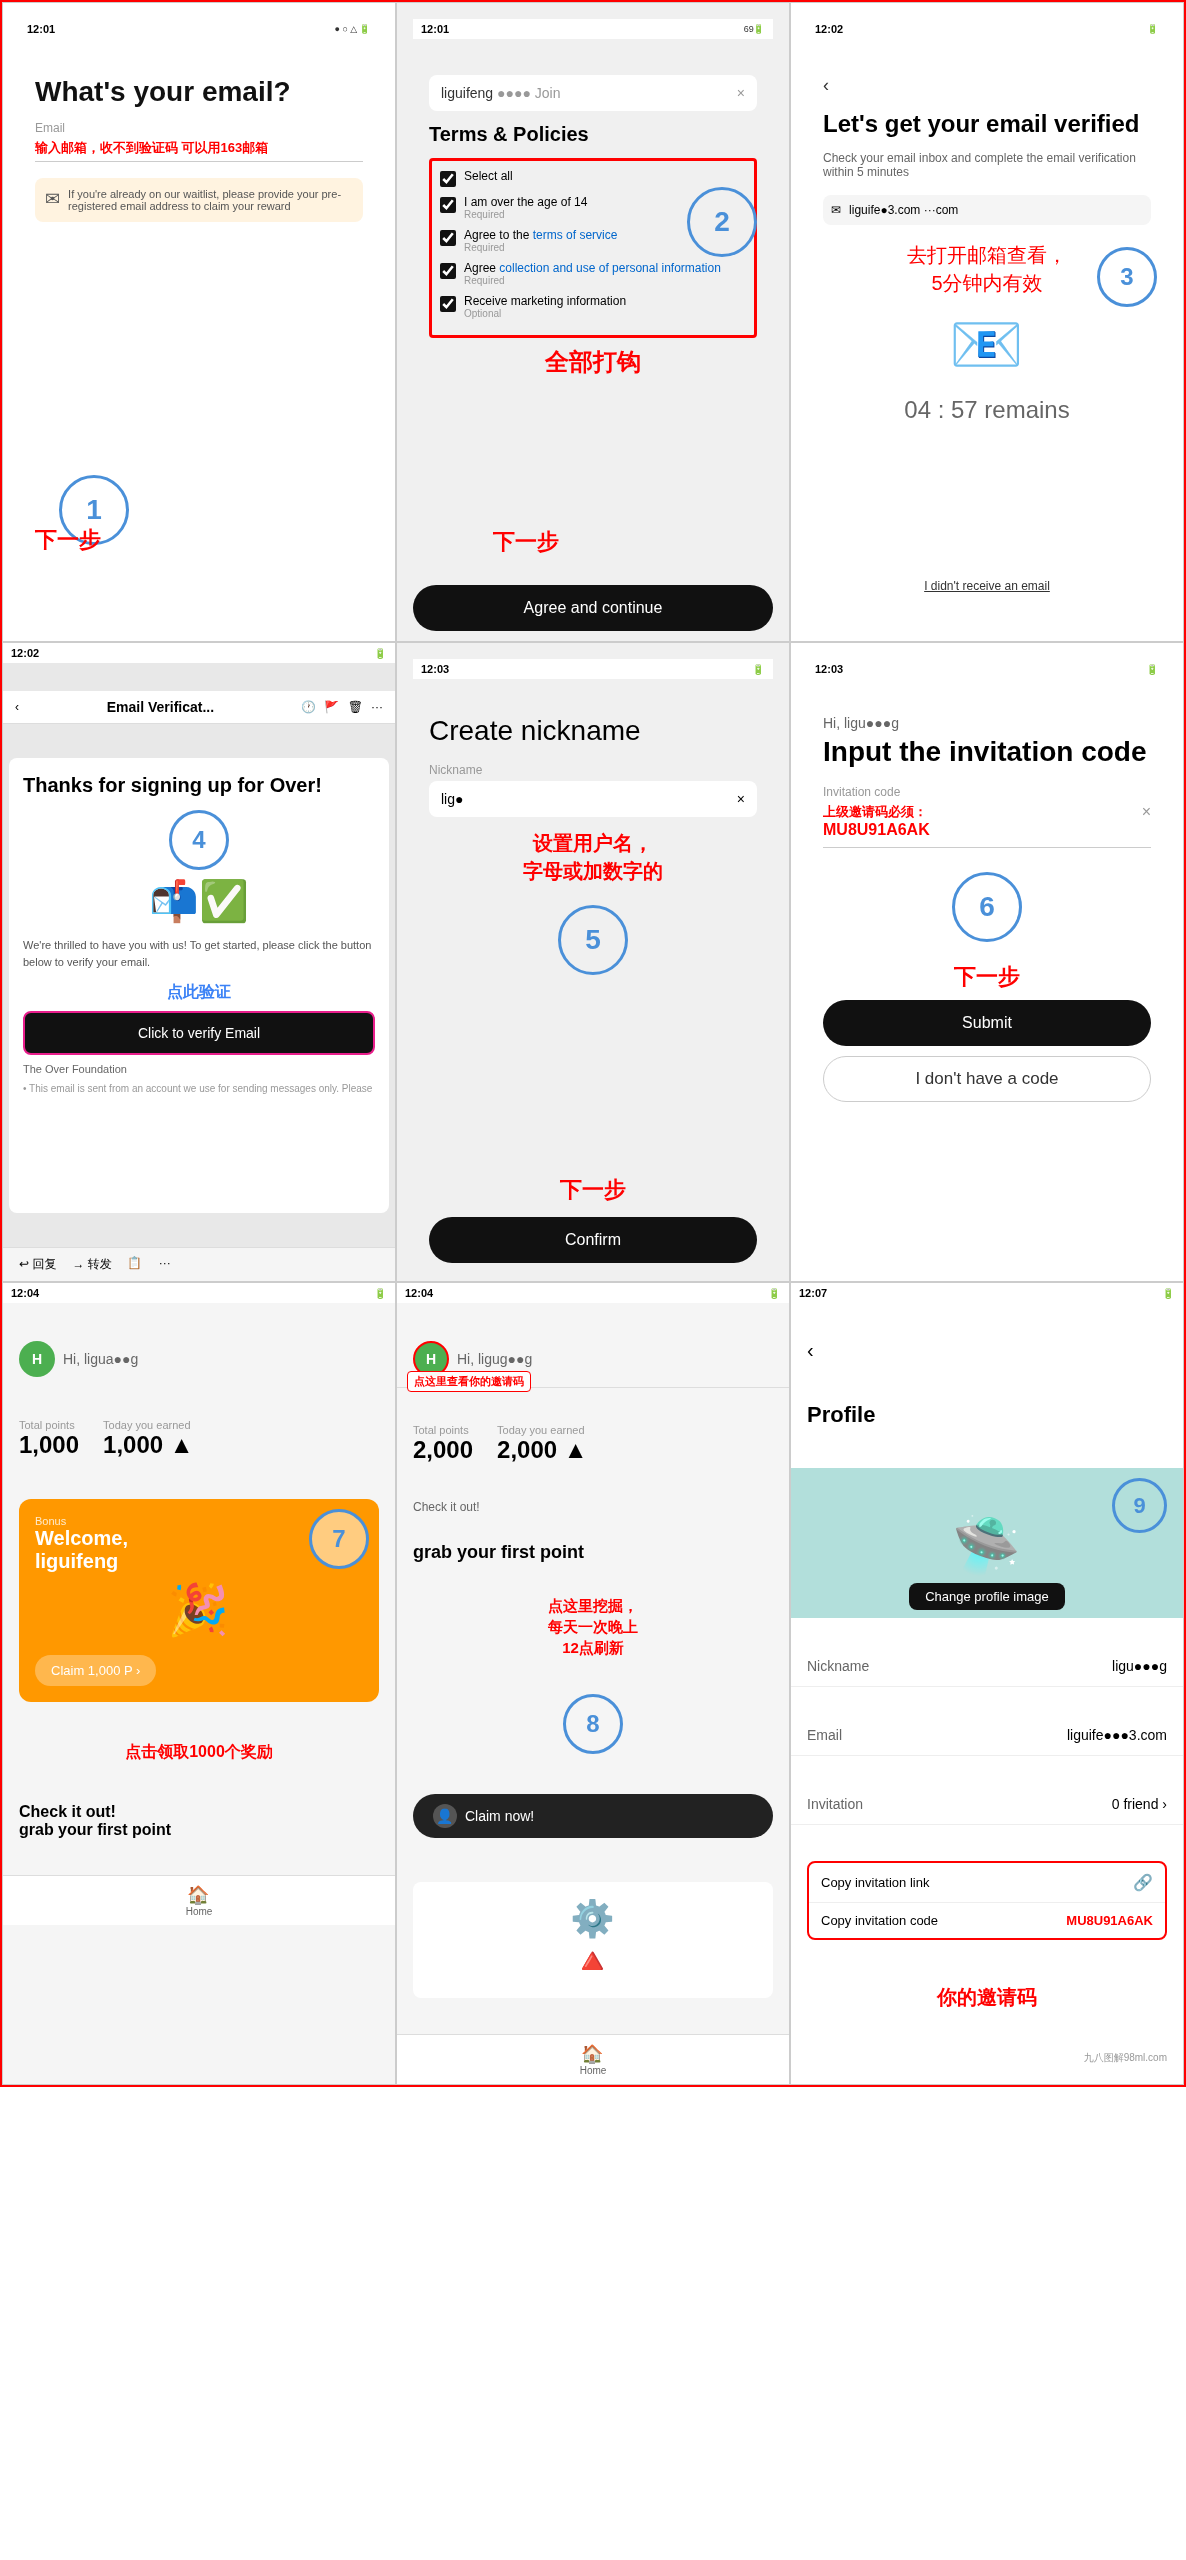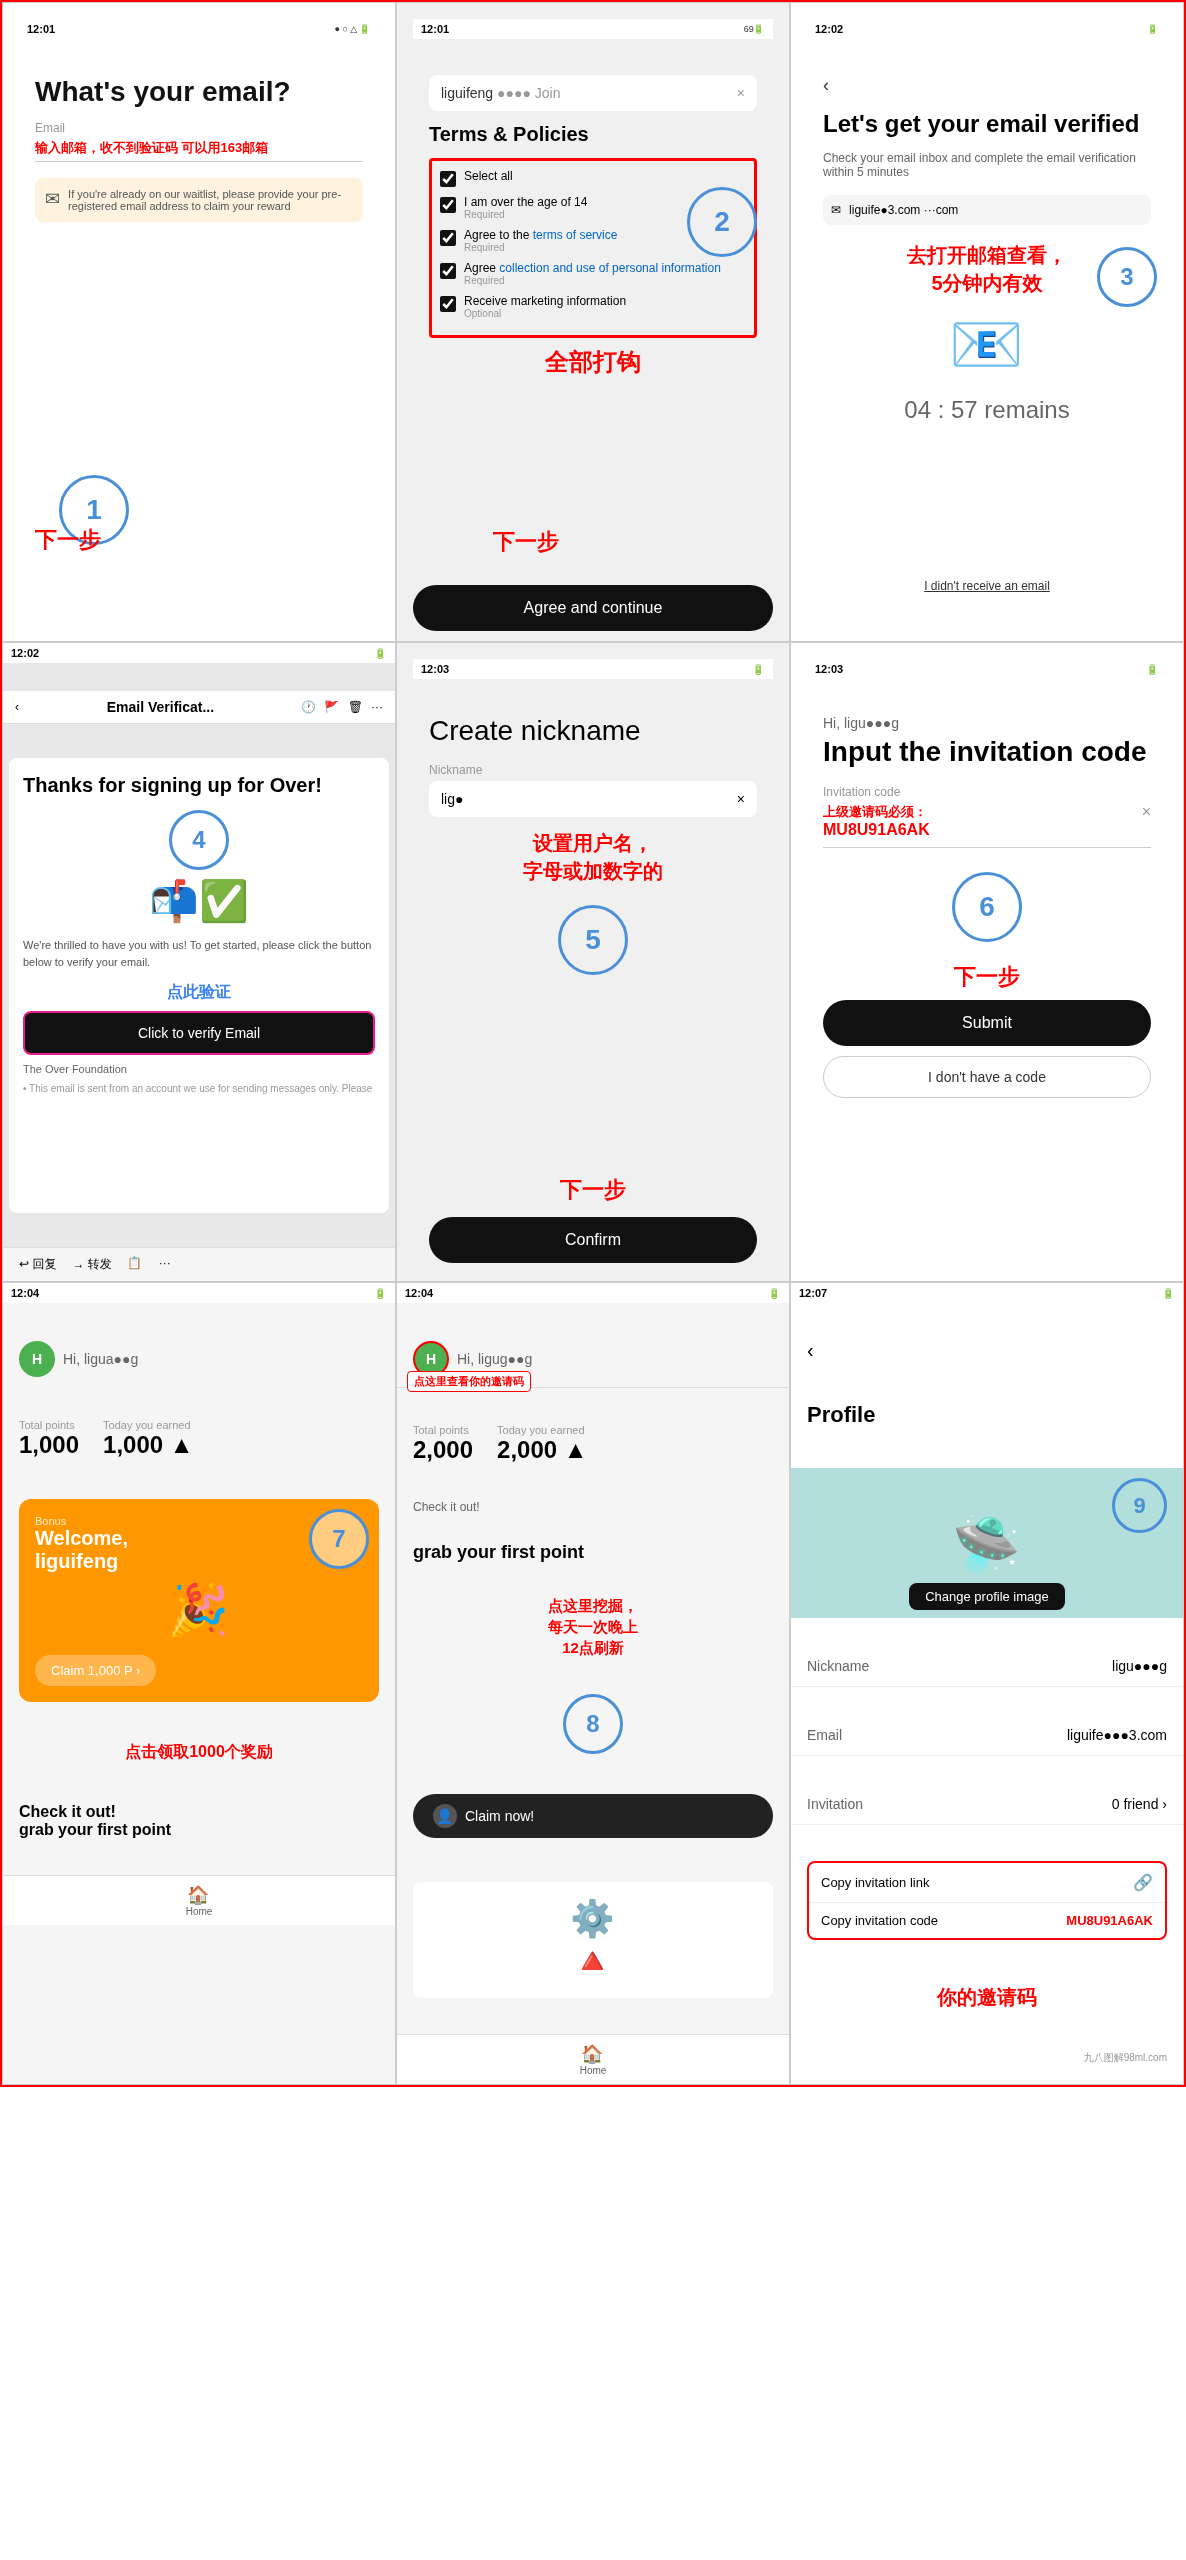--- a/index.html
+++ b/index.html
@@ -98,21 +98,21 @@
     
     .cell6 { background: #fff; padding: 16px; }
     .cell6 .hi-text { font-size: 14px; color: #666; margin-bottom: 4px; }
     .cell6 .title { font-size: 28px; font-weight: bold; line-height: 1.2; margin-bottom: 16px; }
     .cell6 .inv-label { font-size: 12px; color: #999; margin-bottom: 4px; }
     .cell6 .inv-row { display: flex; align-items: flex-start; justify-content: space-between; border-bottom: 1px solid #ccc; padding-bottom: 8px; margin-bottom: 24px; }
     .cell6 .inv-note { color: red; font-size: 13px; font-weight: bold; }
     .cell6 .inv-code { color: red; font-size: 16px; font-weight: bold; }
     .cell6 .number-circle { width: 70px; height: 70px; border: 3px solid #4a90d9; border-radius: 50%; display: flex; align-items: center; justify-content: center; font-size: 28px; font-weight: bold; color: #4a90d9; margin: 20px auto; }
     .cell6 .submit-btn { background: #111; color: #fff; border-radius: 24px; padding: 14px; text-align: center; font-size: 16px; margin-bottom: 10px; }
-    .cell6 .no-code-btn { background: #fff; border: 1px solid #ccc; border-radius: 24px; padding: 12px; text-align: center; font-size: 14px; color: #333; }
+    .cell6 .no-code-btn { background: #fff; border: 1px solid #ccc; border-radius: 24px; padding: 12px; text-align: center; font-size: 17px; color: #333; }
     .cell6 .next-label { color: red; font-size: 22px; font-weight: bold; text-align: center; margin-bottom: 8px; }
 
     
     .cell7 { background: #f5f5f5; padding: 0; }
     .cell7 .avatar { width: 36px; height: 36px; border-radius: 50%; background: #4CAF50; display: flex; align-items: center; justify-content: center; font-size: 14px; color: white; font-weight: bold; }
 
     
     .cell8 { background: #f5f5f5; padding: 0; }
 
     
@@ -222,21 +222,21 @@
       <span class="icons">🔋</span>
     </div>
     <div class="cell-content" style="position:relative;">
       <div class="back-btn">‹</div>
       <h2 class="title">Let's get your email verified</h2>
       <p class="subtitle">Check your email inbox and complete the email verification within 5 minutes</p>
       <div class="email-row">
         <span>✉</span>
         <span>liguife●3.com ···com</span>
       </div>
-      <div class="red-text" style="white-space:pre-line;font-size:20px;font-weight:bold;">去打开邮箱查看，<br>5分钟内有效</div>
+      <div class="red-text" style="white-space:pre-line;font-size:20px;font-weight:normal;">去打开邮箱查看，<br>5分钟内有效</div>
       <div class="envelope">📧</div>
       <div class="number-circle" style="position:absolute;top:180px;right:10px;width:60px;height:60px;">3</div>
       <div class="timer">04 : 57  remains</div>
     </div>
     <div class="resend" style="position:relative;text-align:center;padding:12px;font-size:12px;text-decoration:underline;">I didn't receive an email</div>
   </div>
 
   <div class="cell cell4" style="background:#e8e8e8;">
     <div class="status-bar">
       <span class="time">12:02</span>

